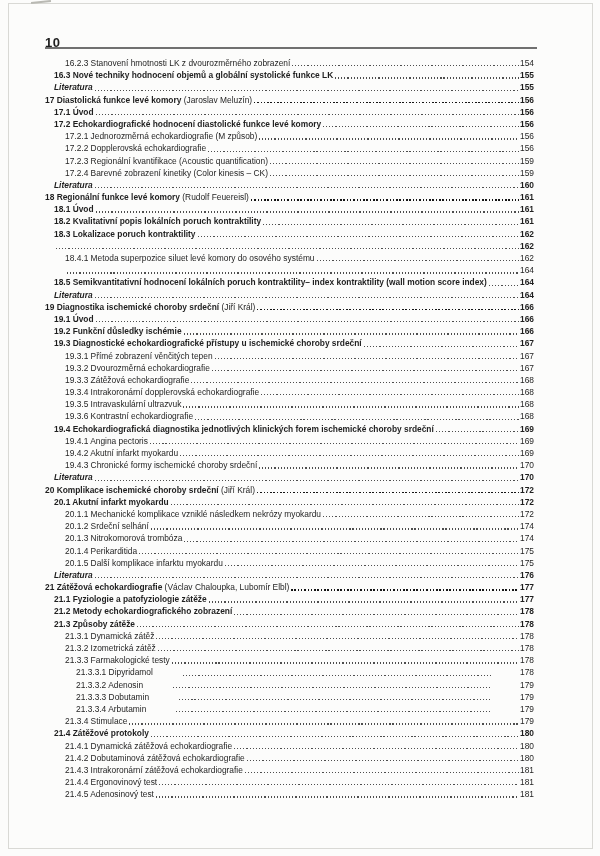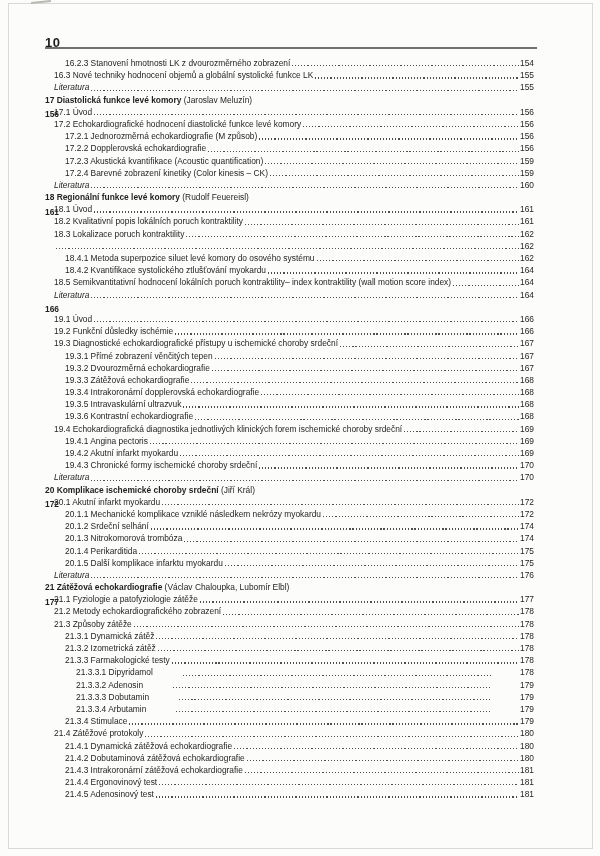--- a/index.html
+++ b/index.html
@@ -47,25 +47,25 @@
     width: 489px;
   }
   .row {
     display: flex;
     align-items: baseline;
     height: 12.2px;
     line-height: 12.2px;
     font-size: 8.4px;
     white-space: nowrap;
   }
-  .row.lvl1 { padding-left: 9px; }
+  .row.lvl1 { padding-left: 9px; font-weight: bold; }
   .row.lvl2 { padding-left: 20px; justify-content: space-between; }
   .row.lvl3 { padding-left: 31px; gap: 28px; }
   .row .label { flex-shrink: 0; }
-  .row.chapter { font-weight: bold; flex-direction: column; }
+  .row.chapter { font-weight: bold; }
   .row.chapter .author { font-weight: normal; }
   .row.lit .label { font-style: italic; }
   .leader {
     flex: 1;
     min-width: 4px;
     height: 1.2px;
     align-self: flex-end;
     margin: 0 1px 2.8px 2px;
     background-image: repeating-linear-gradient(to right,
       #4d4d4d 0, #4d4d4d 1.1px, transparent 1.1px, transparent 3.1px);
@@ -124,21 +124,21 @@
       <span class="label">17.2.1 Jednorozměrná echokardiografie (M způsob)</span>
       <span class="leader"></span>
       <span class="pg">156</span>
     </div>
     <div class="row lvl2">
       <span class="label">17.2.2 Dopplerovská echokardiografie</span>
       <span class="leader"></span>
       <span class="pg">156</span>
     </div>
     <div class="row lvl2">
-      <span class="label">17.2.3 Akustická kvantifikace (Acoustic quantification)</span>
+      <span class="label">17.2.3 Regionální kvantifikace (Acoustic quantification)</span>
       <span class="leader"></span>
       <span class="pg">159</span>
     </div>
     <div class="row lvl2">
       <span class="label">17.2.4 Barevné zobrazení kinetiky (Color kinesis – CK)</span>
       <span class="leader"></span>
       <span class="pg">159</span>
     </div>
     <div class="row lvl1 lit">
       <span class="label">Literatura</span>
@@ -168,35 +168,35 @@
     <div class="row lvl1">
       <span class="leader"></span>
       <span class="pg">162</span>
     </div>
     <div class="row lvl2">
       <span class="label">18.4.1 Metoda superpozice siluet levé komory do osového systému</span>
       <span class="leader"></span>
       <span class="pg">162</span>
     </div>
     <div class="row lvl2">
-      <span class="label">18.4.2 Kvantifikace systolického ztlušťování myokardu</span>
       <span class="leader"></span>
       <span class="pg">164</span>
     </div>
     <div class="row lvl1">
       <span class="label">18.5 Semikvantitativní hodnocení lokálních poruch kontraktility– index kontraktility (wall motion score index)</span>
       <span class="leader"></span>
       <span class="pg">164</span>
     </div>
     <div class="row lvl1 lit">
       <span class="label">Literatura</span>
       <span class="leader"></span>
       <span class="pg">164</span>
     </div>
     <div class="row lvl0 chapter">
+      <span class="label">19 Diagnostika ischemické choroby srdeční<span class="author"> (Jiří Král)</span></span>
       <span class="leader"></span>
       <span class="pg">166</span>
     </div>
     <div class="row lvl1">
       <span class="label">19.1 Úvod</span>
       <span class="leader"></span>
       <span class="pg">166</span>
     </div>
     <div class="row lvl1">
       <span class="label">19.2 Funkční důsledky ischémie</span>

